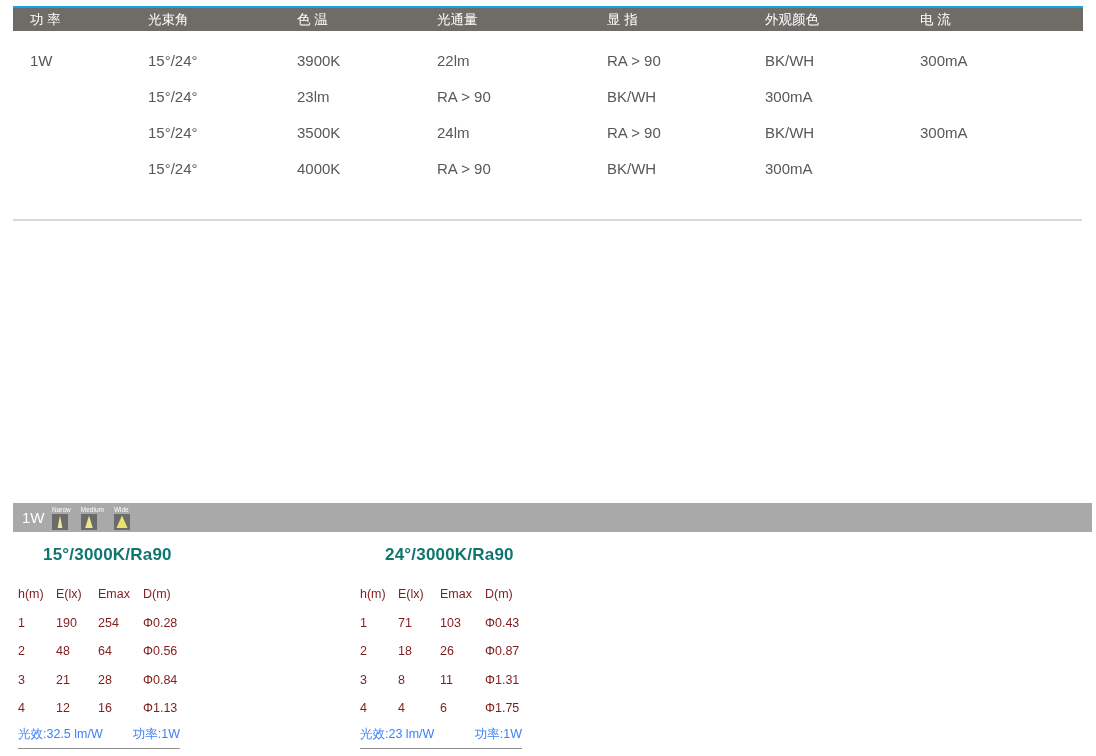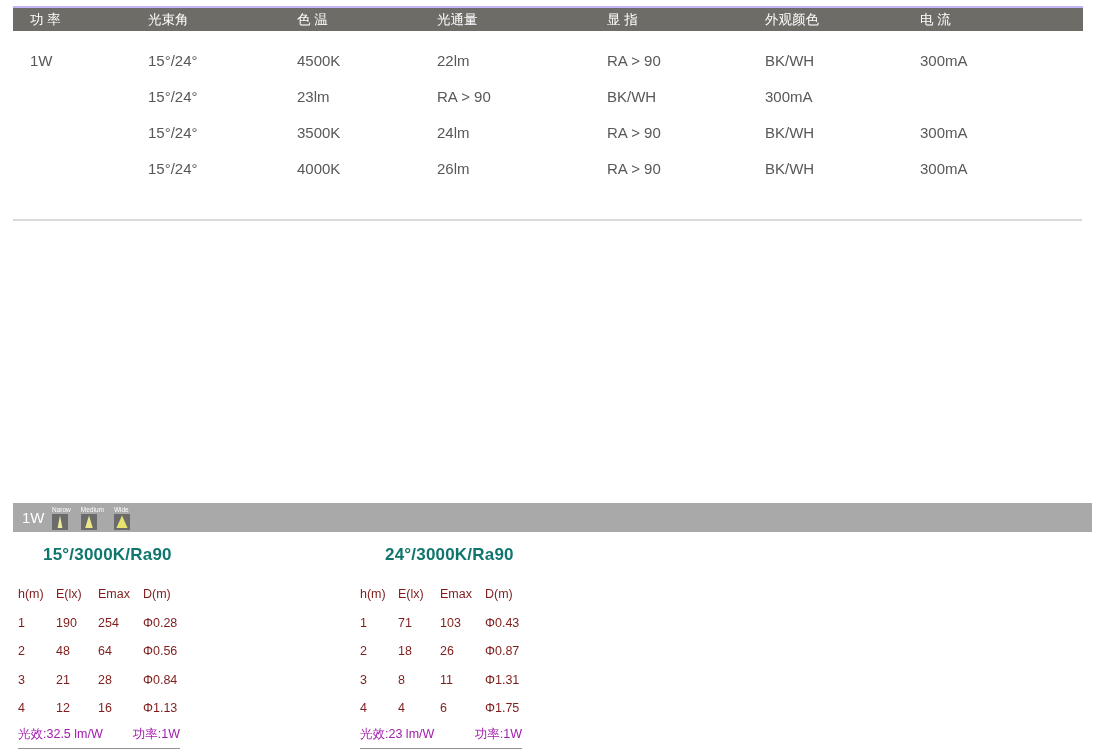--- a/index.html
+++ b/index.html
@@ -15,21 +15,21 @@
   .spec-cols{
     display:grid;
     grid-template-columns:118px 149px 140px 170px 158px 155px 1fr;
     padding-left:17px;
     box-sizing:border-box;
   }
   .spec-header{
     position:absolute;left:13px;top:6px;
     width:1070px;height:25px;
     background:#6e6c67;
-    border-top:2px solid #c4b5fd;
+    border-top:2px solid #0ea5e9;
     align-items:center;
     color:#ffffff;
     font-size:13.5px;
   }
   .spec-rows{
     position:absolute;left:13px;top:43px;width:1070px;
   }
   .spec-row{
     height:36px;line-height:36px;
     color:#57585a;
@@ -78,21 +78,21 @@
   .photo-grid span{
     height:28.5px;line-height:28.5px;
     font-size:12.5px;color:#7f1d1d;
     white-space:nowrap;
   }
   .photo-footer{
     display:flex;justify-content:space-between;
     width:162px;
     border-bottom:1px solid #8f8f8f;
     padding-bottom:5px;margin-top:3px;
-    font-size:12.5px;color:#a21caf;
+    font-size:12.5px;color:#3b82f6;
   }
 </style>
 </head>
 <body>
 
 <div id="page">
 
   <div class="spec-header spec-cols">
     <span>功 率</span>
     <span>光束角</span>
@@ -100,21 +100,21 @@
     <span>光通量</span>
     <span>显 指</span>
     <span>外观颜色</span>
     <span>电 流</span>
   </div>
 
   <div class="spec-rows">
     <div class="spec-row spec-cols">
       <span>1W</span>
       <span>15°/24°</span>
-      <span>4500K</span>
+      <span>3900K</span>
       <span>22lm</span>
       <span>RA &gt; 90</span>
       <span>BK/WH</span>
       <span>300mA</span>
     </div>
     <div class="spec-row spec-cols">
       <span></span>
       <span>15°/24°</span>
       <span>23lm</span>
       <span>RA &gt; 90</span>
@@ -127,21 +127,20 @@
       <span>3500K</span>
       <span>24lm</span>
       <span>RA &gt; 90</span>
       <span>BK/WH</span>
       <span>300mA</span>
     </div>
     <div class="spec-row spec-cols">
       <span></span>
       <span>15°/24°</span>
       <span>4000K</span>
-      <span>26lm</span>
       <span>RA &gt; 90</span>
       <span>BK/WH</span>
       <span>300mA</span>
     </div>
   </div>
 
   <div class="divider"></div>
 
   <div class="beam-bar">
     <span class="beam-power">1W</span>

